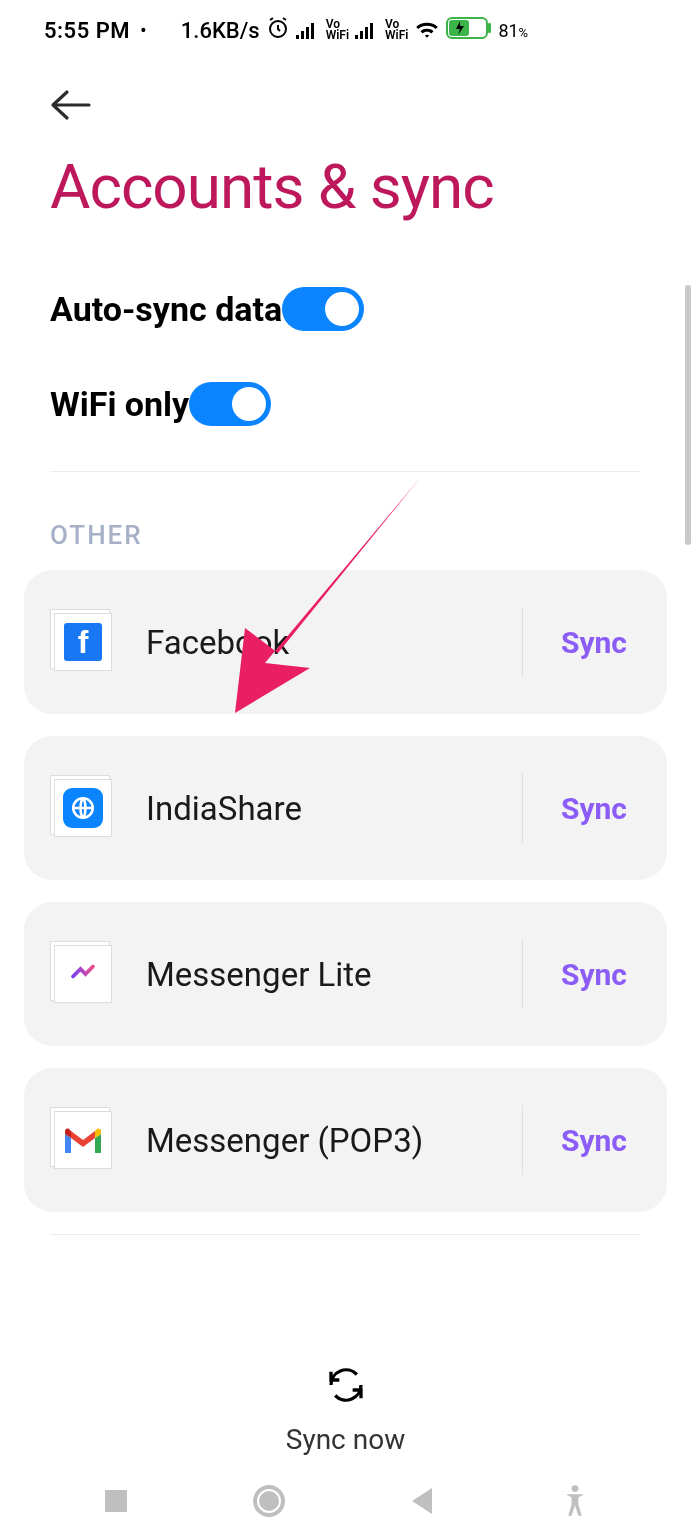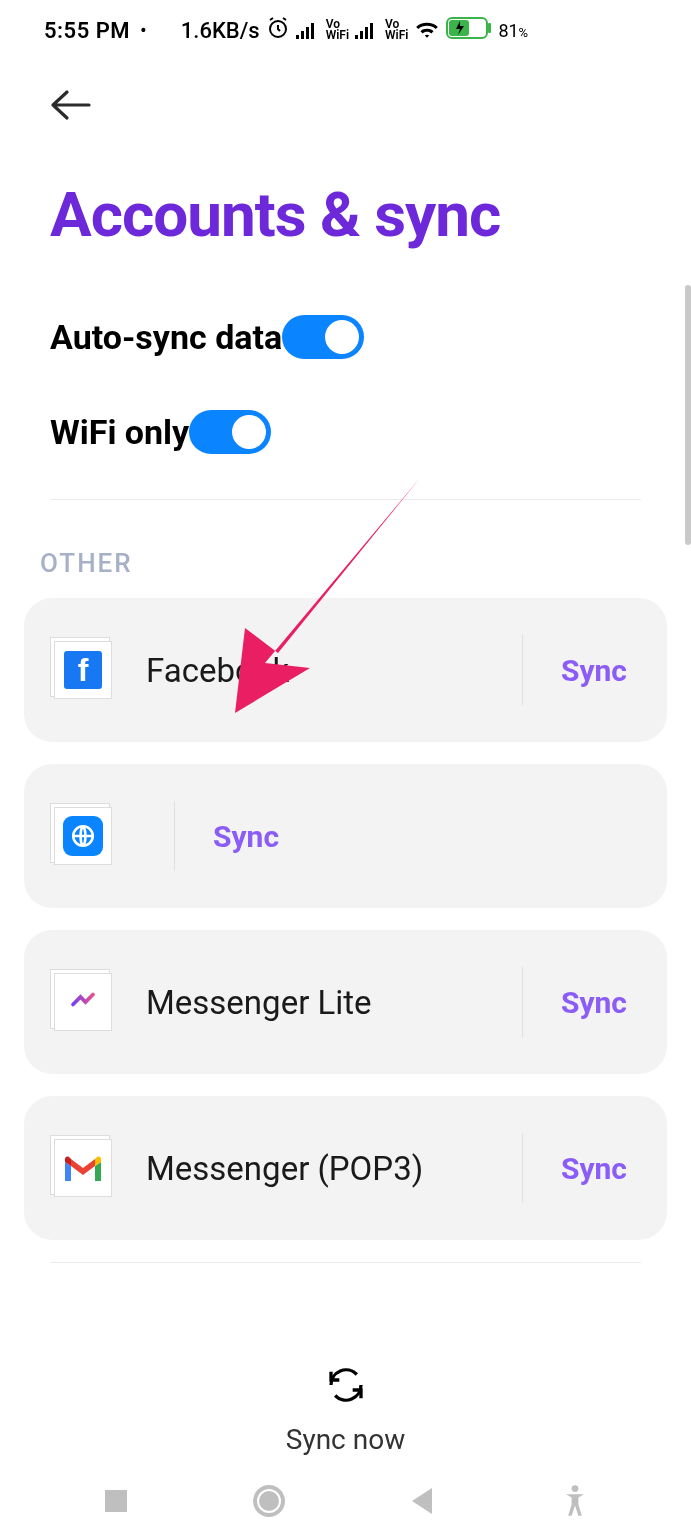--- a/index.html
+++ b/index.html
@@ -28,23 +28,23 @@
   .status-speed { font-size: 22px; font-weight: 500; }
   .signal-group { display: flex; align-items: flex-end; gap: 2px; }
   .vo-label { font-size: 12px; line-height: 11px; font-weight: 600; }
   .battery-pct { font-size: 18px; }
 
   
   .header { padding: 20px 50px 0 50px; }
   .back-btn { width: 50px; height: 50px; display:flex; align-items:center; justify-content:center; cursor:pointer; margin-left:-4px; }
   .title {
     font-size: 62px;
-    font-weight: 700;
-    color: #6d28d9;
-    margin-top: 48px;
+    font-weight: 400;
+    color: #be185d;
+    margin-top: 20px;
     letter-spacing: -1px;
   }
 
   
   .toggle-section { padding: 38px 50px 0 50px; }
   .toggle-row {
     display: flex;
     align-items: center;
     justify-content: flex-start;
     height: 95px;
@@ -60,21 +60,21 @@
   }
 
   .divider { height: 1px; background: #ececec; margin: 20px 50px 0 50px; }
 
   
   .section-header {
     font-size: 26px;
     font-weight: 500;
     color: #a6b1c7;
     letter-spacing: 2px;
-    padding: 48px 50px 20px 40px;
+    padding: 48px 50px 20px 50px;
   }
 
   
   .cards { padding: 0 24px; display: flex; flex-direction: column; gap: 22px; }
   .card {
     background: #f3f3f3;
     border-radius: 28px;
     height: 144px;
     display: flex;
     align-items: center;
@@ -249,20 +249,21 @@
 
   <div class="card">
     <div class="card-icon">
       <div class="is-icon">
         <svg width="26" height="26" viewBox="0 0 24 24" fill="none" stroke="#fff" stroke-width="2.4">
             <circle cx="12" cy="12" r="9"></circle>
             <path d="M3 12h18M12 3c3 3 3 15 0 18M12 3c-3 3-3 15 0 18"></path>
           </svg>
       </div>
     </div>
+    <span class="card-label">IndiaShare</span>
     <div class="card-divider"></div>
     <span class="card-sync">Sync</span>
   </div>
 
   <div class="card">
     <div class="card-icon">
       <div class="ml-icon">
         <svg width="30" height="30" viewBox="0 0 24 24">
             <path d="M4 14 L10 8 L14 12 L20 6" stroke="url(#mg)" stroke-width="3" fill="none" stroke-linecap="round"></path>
             <defs>

